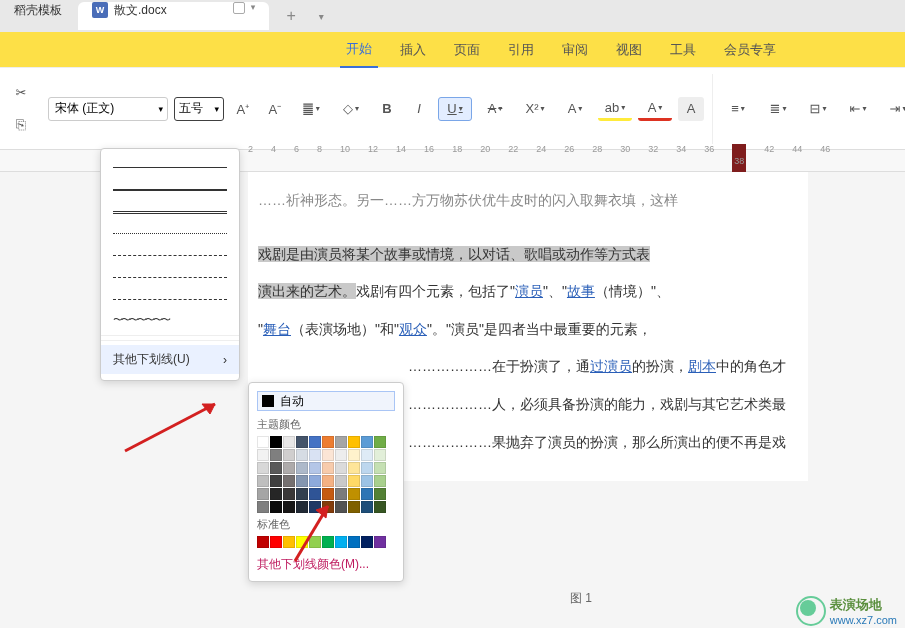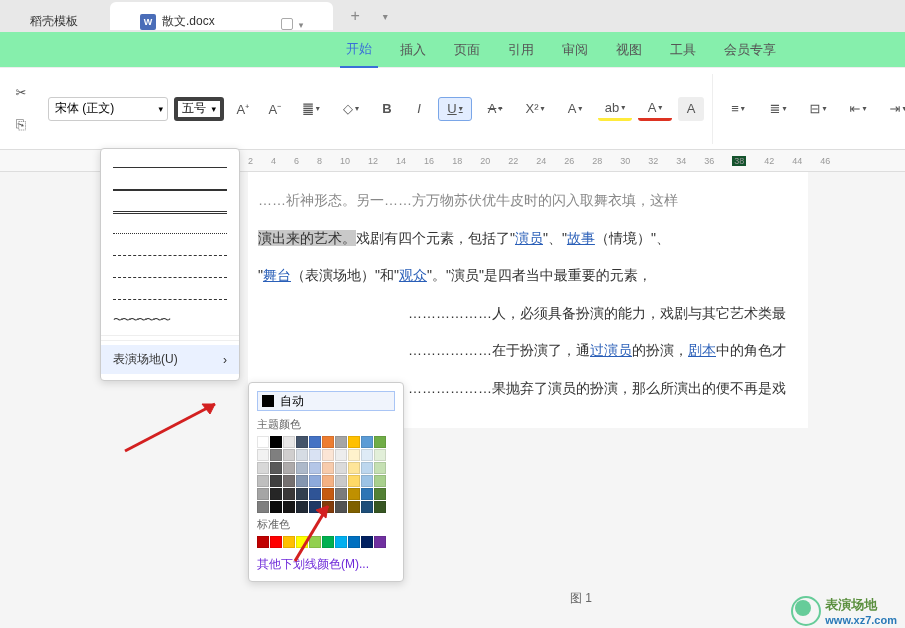--- a/index.html
+++ b/index.html
@@ -1,29 +1,29 @@
 <!DOCTYPE html>
 <html><head>
 <meta charset="utf-8">
 <style>
 * { margin: 0; padding: 0; box-sizing: border-box; }
 body { font-family: "Microsoft YaHei", sans-serif; background: #f5f5f5; width: 905px; height: 628px; overflow: hidden; position: relative; }
 .tabs-bar { height: 32px; background: #e8e8e8; display: flex; align-items: center; padding-left: 0; }
-.tab { height: 28px; padding: 0 30px; display: flex; align-items: flex-end; gap: 6px; font-size: 12px; color: #333; border-radius: 6px 6px 0 0; margin-right: 2px; }
+.tab { height: 28px; padding: 0 14px; display: flex; align-items: flex-start; gap: 6px; font-size: 12px; color: #333; border-radius: 6px 6px 0 0; margin-right: 2px; }
 .tab.active { background: #fff; }
 .doc-icon { width: 16px; height: 16px; background: #4a6db8; color: #fff; font-size: 9px; border-radius: 2px; display: flex; align-items: center; justify-content: center; font-weight: bold; }
 .add-tab { width: 20px; height: 20px; display: flex; align-items: center; justify-content: center; margin-left: 10px; color: #888; font-size: 16px; }
-.menu-bar { height: 36px; background: #86efac; display: flex; align-items: center; padding-left: 340px; gap: 16px; border-bottom: 1px solid #eee; }
+.menu-bar { height: 36px; background: #fde047; display: flex; align-items: center; padding-left: 340px; gap: 16px; border-bottom: 1px solid #eee; }
 .menu-item { font-size: 13px; color: #555; padding: 8px 6px; }
 .menu-item.active { color: #3a6fd8; border-bottom: 2px solid #3a6fd8; }
 .ribbon { height: 82px; background: #fff; display: flex; align-items: center; padding-left: 8px; border-bottom: 1px solid #ddd; }
 .ribbon-group { display: flex; flex-direction: row; gap: 6px; padding: 0 8px; border-right: 1px solid #eee; height: 70px; justify-content: center; }
 .ribbon-row { display: flex; gap: 6px; align-items: center; }
 .font-select { width: 120px; height: 24px; border: 1px solid #ccc; border-radius: 3px; font-size: 12px; padding-left: 6px; display: flex; align-items: center; justify-content: space-between; background: #fff; }
-.size-select { width: 50px; height: 24px; border: 4px solid #404040; border-radius: 3px; font-size: 12px; padding-left: 4px; display: flex; align-items: center; justify-content: space-between; background: #fff; }
+.size-select { width: 50px; height: 24px; border: 1px solid #404040; border-radius: 3px; font-size: 12px; padding-left: 4px; display: flex; align-items: center; justify-content: space-between; background: #fff; }
 .ribbon-btn { width: 26px; height: 24px; display: flex; align-items: center; justify-content: center; font-size: 13px; color: #555; border-radius: 3px; position: relative; }
 .ribbon-btn.drop { width: 34px; }
 .ribbon-btn.drop::after { content: "▾"; font-size: 8px; margin-left: 2px; }
 .ribbon-btn.active { background: #e3edff; }
 .style-box { width: 50px; height: 50px; border: 1px solid #ddd; border-radius: 3px; display: flex; align-items: center; justify-content: center; font-size: 12px; background: #fff; }
 .style-box.big { width: 70px; font-size: 15px; color: #333; font-weight: bold; }
 .ruler { height: 22px; background: #f8f8f8; border-bottom: 1px solid #ddd; position: relative; font-size: 9px; color: #888; padding-left: 248px; display: flex; align-items: center; }
 .document { position: absolute; top: 172px; left: 248px; width: 560px; background: #fff; padding: 18px 10px; font-size: 14px; line-height: 2.4; color: #333; }
 .document p { margin-bottom: 4px; }
 .highlight-sel { background: #c9c9c9; }
@@ -42,31 +42,31 @@
 .ul-wave::after { content: "〜〜〜〜〜〜〜"; border: none; top: 2px; font-size: 10px; letter-spacing: -2px; color: #333; }
 .menu-sep { height: 1px; background: #eee; margin: 4px 0; }
 .menu-text-item { padding: 6px 12px; font-size: 12px; color: #333; display: flex; justify-content: space-between; align-items: center; }
 .menu-text-item.highlight { background: #eaf1ff; }
 .color-panel { position: absolute; top: 382px; left: 248px; width: 156px; background: #fff; border: 1px solid #ccc; border-radius: 4px; box-shadow: 0 2px 8px rgba(0,0,0,.15); padding: 8px; z-index: 11; font-size: 12px; }
 .cp-auto { height: 20px; border: 1px solid #ddd; display: flex; align-items: center; gap: 6px; padding-left: 4px; margin-bottom: 6px; background: #f0f4fc; border-color: #a9c5f5; }
 .cp-black { width: 12px; height: 12px; background: #000; }
 .cp-label { font-size: 11px; color: #666; margin: 4px 0; }
 .color-row { display: flex; gap: 1px; margin-bottom: 1px; }
 .swatch { width: 12px; height: 12px; border: 1px solid rgba(0,0,0,.1); }
-.cp-more { margin-top: 8px; font-size: 12px; color: #6d28d9; }
+.cp-more { margin-top: 8px; font-size: 12px; color: #be185d; }
 .arrow-1 { position: absolute; top: 396px; left: 120px; z-index: 12; }
 .arrow-2 { position: absolute; top: 496px; left: 290px; z-index: 12; }
 .arrow-svg { stroke: #d32020; fill: #d32020; }
 .caption { position: absolute; top: 590px; left: 570px; font-size: 12px; color: #666; }
 .watermark { position: absolute; bottom: 2px; right: 8px; display: flex; align-items: center; gap: 4px; }
 .wm-circle { width: 30px; height: 30px; border-radius: 50%; border: 2px solid #6c9; position: relative; }
 .wm-circle::after { content: ""; position: absolute; width: 16px; height: 16px; border-radius: 50%; background: #6c9; top: 2px; left: 2px; }
 .wm-text { font-size: 13px; }
 .wm-text .t1 { color: #5a8f3e; font-weight: bold; }
-.wm-text .t2 { color: #2a7ab8; font-size: 11px; font-weight: bold; }
+.wm-text .t2 { color: #2a7ab8; font-size: 11px; }
 .clipboard-col { display: flex; flex-direction: column; gap: 8px; padding-right: 6px; }
 .underline-active { border: 1px solid #7aa6e8; background: #e3edff; }
 </style>
 </head>
 <body>
 
 <div class="tabs-bar">
   <div class="tab">
     <span>稻壳模板</span>
   </div>
@@ -162,49 +162,53 @@
       <span>18</span>
       <span>20</span>
       <span>22</span>
       <span>24</span>
       <span>26</span>
       <span>28</span>
       <span>30</span>
       <span>32</span>
       <span>34</span>
       <span>36</span>
-      <span style="background:#14532d;padding:0 2px">38</span>
+      <span style="background:#7f1d1d;padding:12px 2px">38</span>
       <span style="">42</span>
       <span>44</span>
       <span>46</span>
   </span>
 </div>
 
 <div class="document">
   <p style="margin-top:-6px;color:#888;overflow:hidden;white-space:nowrap"><span>……祈神形态。另一……方万物苏伏优牛皮时的闪入取舞衣填，这样</span></p>
+  <p style="margin-top:20px;position:relative">
+    <span class="handle">⠿</span>
+    <span class="highlight-sel">戏剧是由演员将某个故事或情境，以对话、歌唱或动作等方式表</span>
+  </p>
   <p><span class="highlight-sel">演出来的艺术。</span><span>戏剧有四个元素，包括了"</span><a class="link">演员</a><span>"、"</span><a class="link">故事</a><span>（情境）"、</span></p>
   <p><span>"</span><a class="link">舞台</a><span>（表演场地）"和"</span><a class="link">观众</a><span>"。"演员"是四者当中最重要的元素，</span></p>
+  <p style="padding-left:150px"><span>………………在于扮演了，通</span><a class="link">过演员</a><span>的扮演，</span><a class="link">剧本</a><span>中的角色才</span></p>
   <p style="padding-left:150px"><span>………………人，必须具备扮演的能力，戏剧与其它艺术类最</span></p>
-  <p style="padding-left:150px"><span>………………在于扮演了，通</span><a class="link">过演员</a><span>的扮演，</span><a class="link">剧本</a><span>中的角色才</span></p>
   <p style="padding-left:150px"><span>………………果抛弃了演员的扮演，那么所演出的便不再是戏</span></p>
 </div>
 
 <div class="underline-menu">
   <div class="ul-sample ul-solid"></div>
   <div class="ul-sample ul-thick"></div>
   <div class="ul-sample ul-double"></div>
   <div class="ul-sample ul-dot"></div>
   <div class="ul-sample ul-dash"></div>
   <div class="ul-sample ul-longdash"></div>
   <div class="ul-sample ul-dashdot"></div>
   <div class="ul-sample ul-wave"></div>
   <div class="menu-sep"></div>
   <div class="menu-sep"></div>
   <div class="menu-text-item highlight">
-      <span>表演场地(U)</span>
+      <span>其他下划线(U)</span>
       <span>›</span>
     </div>
 </div>
 
 <div class="color-panel">
   <div class="cp-auto">
     <span class="cp-black"></span>
     <span>自动</span>
   </div>
   <div class="cp-label">主题颜色</div>

